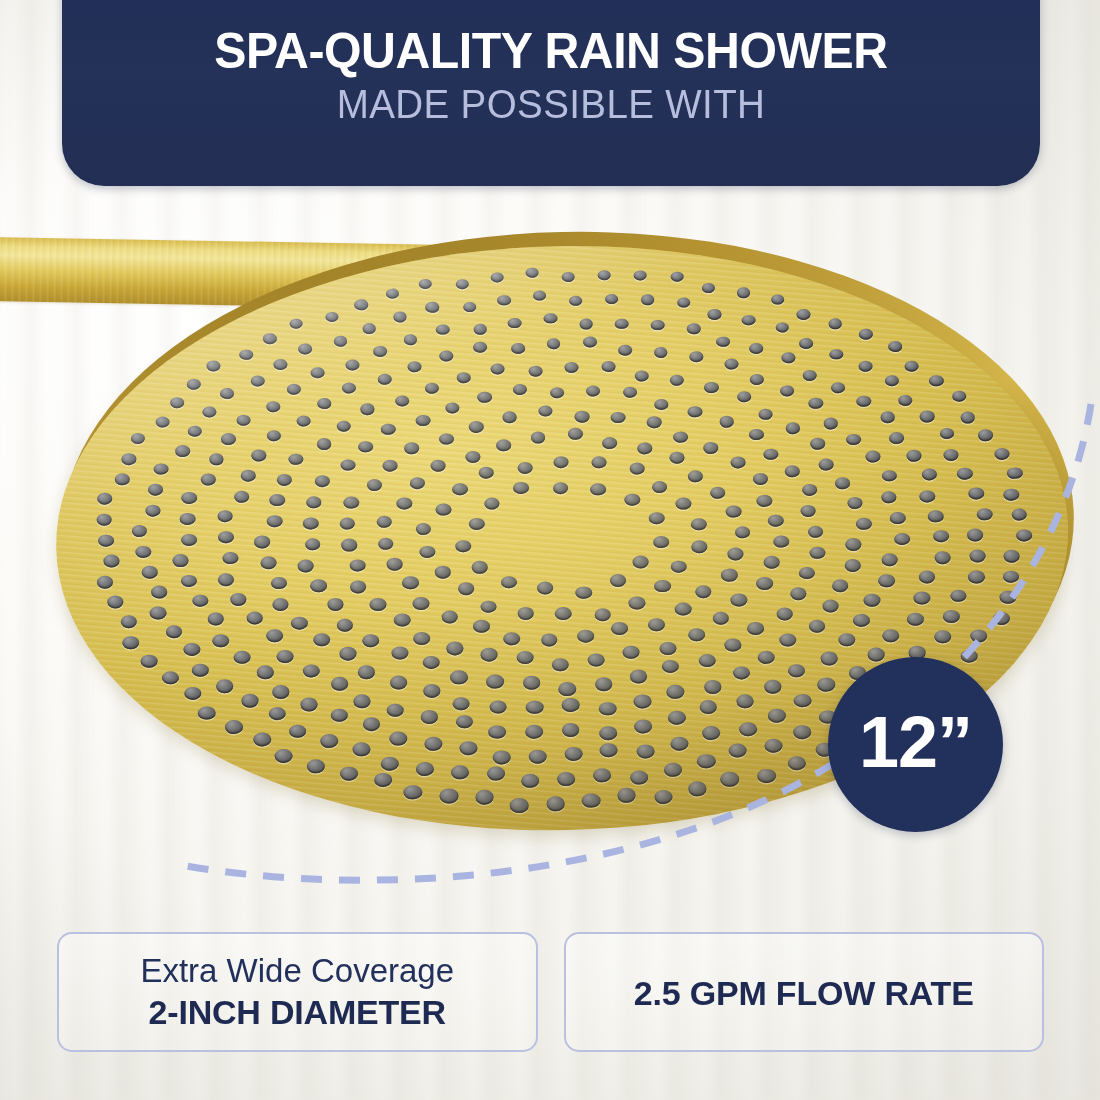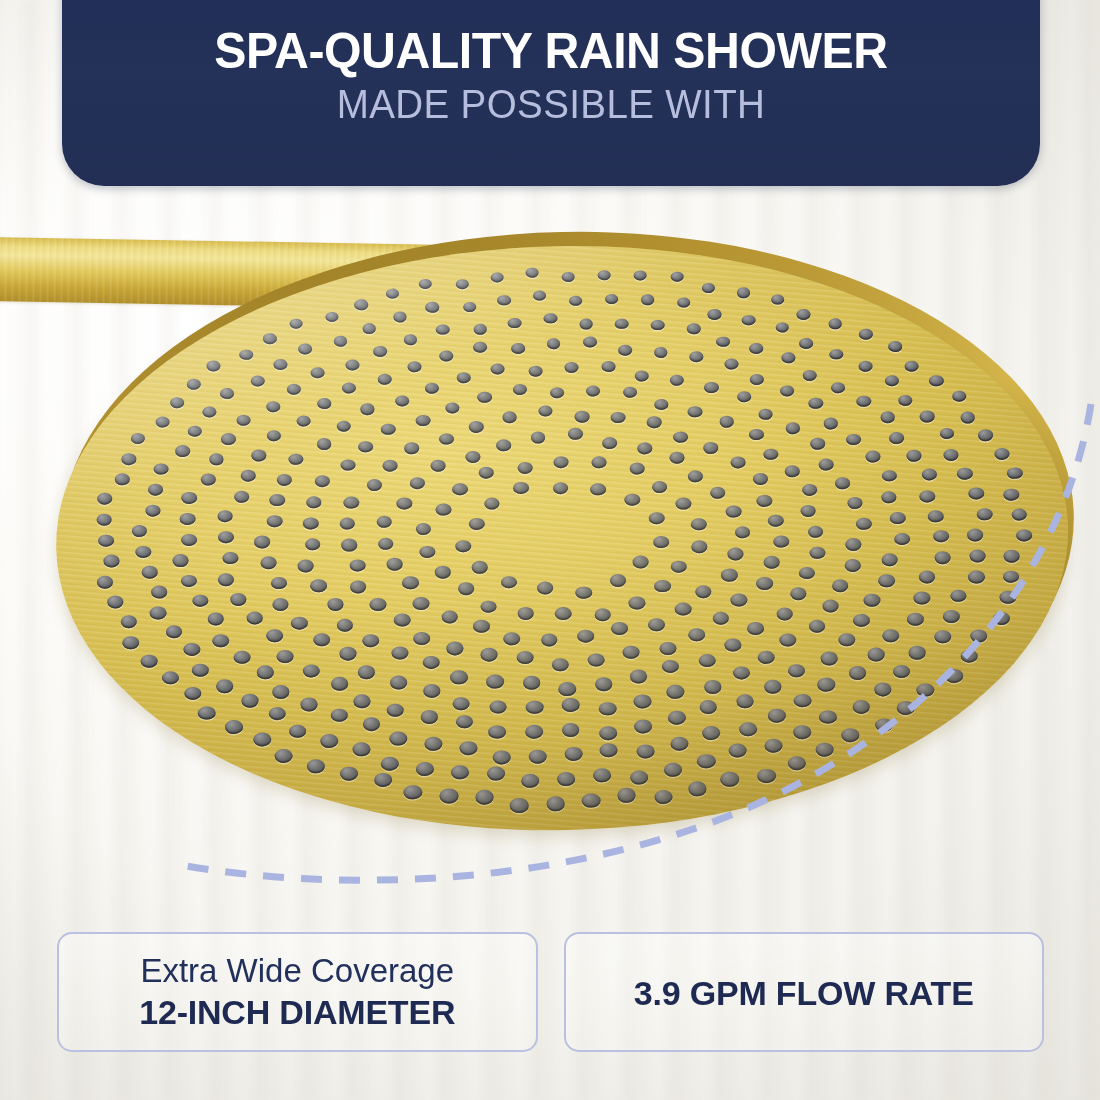--- a/index.html
+++ b/index.html
@@ -775,29 +775,32 @@
           <div class="nozzle" style="width: 16.9px; height: 13.2px; left: 912.1px; top: 392px; opacity: 0.99;"></div>
         </div>
       <div class="face-sheen"></div>
     </div>
   </div>
 
   <svg class="arc-svg" viewBox="0 0 1100 1100">
     <path id="dim-arc" d="M 1091 404 C 1060 600, 900 760, 690 830 C 520 887, 330 890, 186 866" fill="none" stroke="#aab4e0" stroke-width="7" stroke-dasharray="21 17" stroke-linecap="butt"></path>
   </svg>
 
+  <div class="badge">
+    <span class="badge-text">12”</span>
+  </div>
 
   <div class="banner">
     <div class="banner-title">SPA-QUALITY RAIN SHOWER</div>
     <div class="banner-subtitle">MADE POSSIBLE WITH</div>
   </div>
 
   <div class="feature-row">
     <div class="feature-box">
       <div class="feature-top">Extra Wide Coverage</div>
-      <div class="feature-bottom">12-INCH DIAMETER</div>
+      <div class="feature-bottom">2-INCH DIAMETER</div>
     </div>
     <div class="feature-box">
-      <div class="feature-bottom">3.9 GPM FLOW RATE</div>
+      <div class="feature-bottom">2.5 GPM FLOW RATE</div>
     </div>
   </div>
 
 </div>
 
 </body></html>

